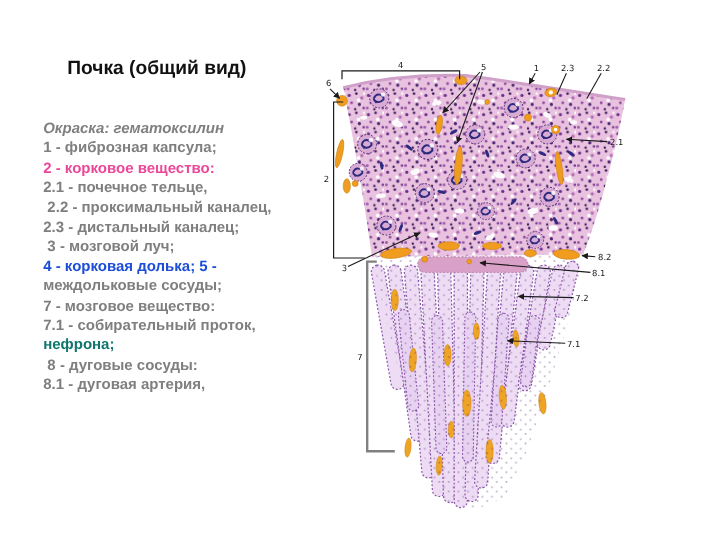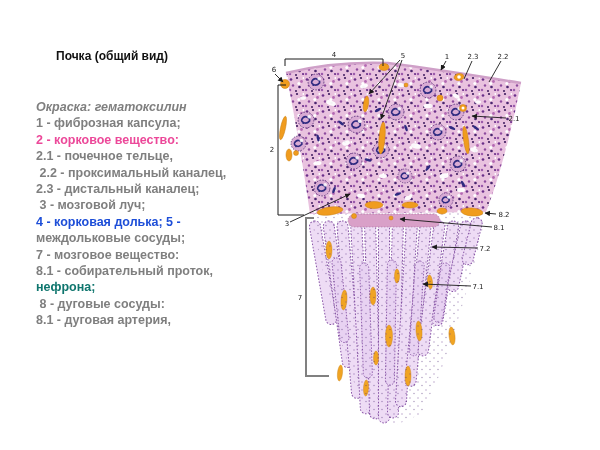--- a/index.html
+++ b/index.html
@@ -1,18 +1,18 @@
 <!DOCTYPE html>
 <html><head>
 <meta charset="utf-8">
 <style>
   html,body{margin:0;padding:0;}
   body{width:600px;height:450px;background:#ffffff;font-family:"Liberation Sans",sans-serif;overflow:hidden;}
   .slide{position:relative;width:600px;height:450px;background:#ffffff;}
-  .slide-title{position:absolute;left:56px;top:49px;font-size:12px;font-weight:bold;color:#111111;white-space:pre;}
+  .slide-title{position:absolute;left:56px;top:49px;font-size:16px;font-weight:bold;color:#111111;white-space:pre;}
   .legend{position:absolute;left:36px;top:99px;width:210px;}
   .legend .line{font-size:12.5px;font-weight:bold;color:#7f7f7f;line-height:16.4px;white-space:pre;}
   .legend .line.italic{font-style:italic;}
   .figure-wrap{position:absolute;left:256px;top:28px;width:300px;height:400px;}
   svg{display:block;}
   .fig-label{font-family:"DejaVu Sans",sans-serif;font-size:7px;fill:#1a1a1a;}
 </style>
 </head>
 <body>
 
@@ -24,21 +24,21 @@
       <div class="line italic" style="color: rgb(127, 127, 127);">Окраска: гематоксилин</div>
       <div class="line" style="color: rgb(127, 127, 127);">1 - фиброзная капсула;</div>
       <div class="line" style="color: #ec4899;">2 - корковое вещество:</div>
       <div class="line" style="color: rgb(127, 127, 127);">2.1 - почечное тельце,</div>
       <div class="line" style="color: rgb(127, 127, 127);"> 2.2 - проксимальный каналец,</div>
       <div class="line" style="color: rgb(127, 127, 127);">2.3 - дистальный каналец;</div>
       <div class="line" style="color: rgb(127, 127, 127);"> 3 - мозговой луч;</div>
       <div class="line" style="color: #1d4ed8;">4 - корковая долька; 5 -</div>
       <div class="line" style="color: rgb(127, 127, 127);">междольковые сосуды;</div>
       <div class="line" style="color: rgb(127, 127, 127);">7 - мозговое вещество:</div>
-      <div class="line" style="color: rgb(127, 127, 127);">8.1 - собирательный проток,</div>
+      <div class="line" style="color: rgb(127, 127, 127);">7.1 - собирательный проток,</div>
       <div class="line" style="color: #0f766e;">нефрона;</div>
       <div class="line" style="color: rgb(127, 127, 127);"> 8 - дуговые сосуды:</div>
       <div class="line" style="color: rgb(127, 127, 127);">8.1 - дуговая артерия,</div>
     </div>
 
   <div class="figure-wrap">
     <svg width="300" height="400" viewBox="0 0 300 400">
       <defs>
         <pattern id="cortexDots" width="16" height="16" patternUnits="userSpaceOnUse">
           <rect width="16" height="16" fill="#e9c2df"></rect>

